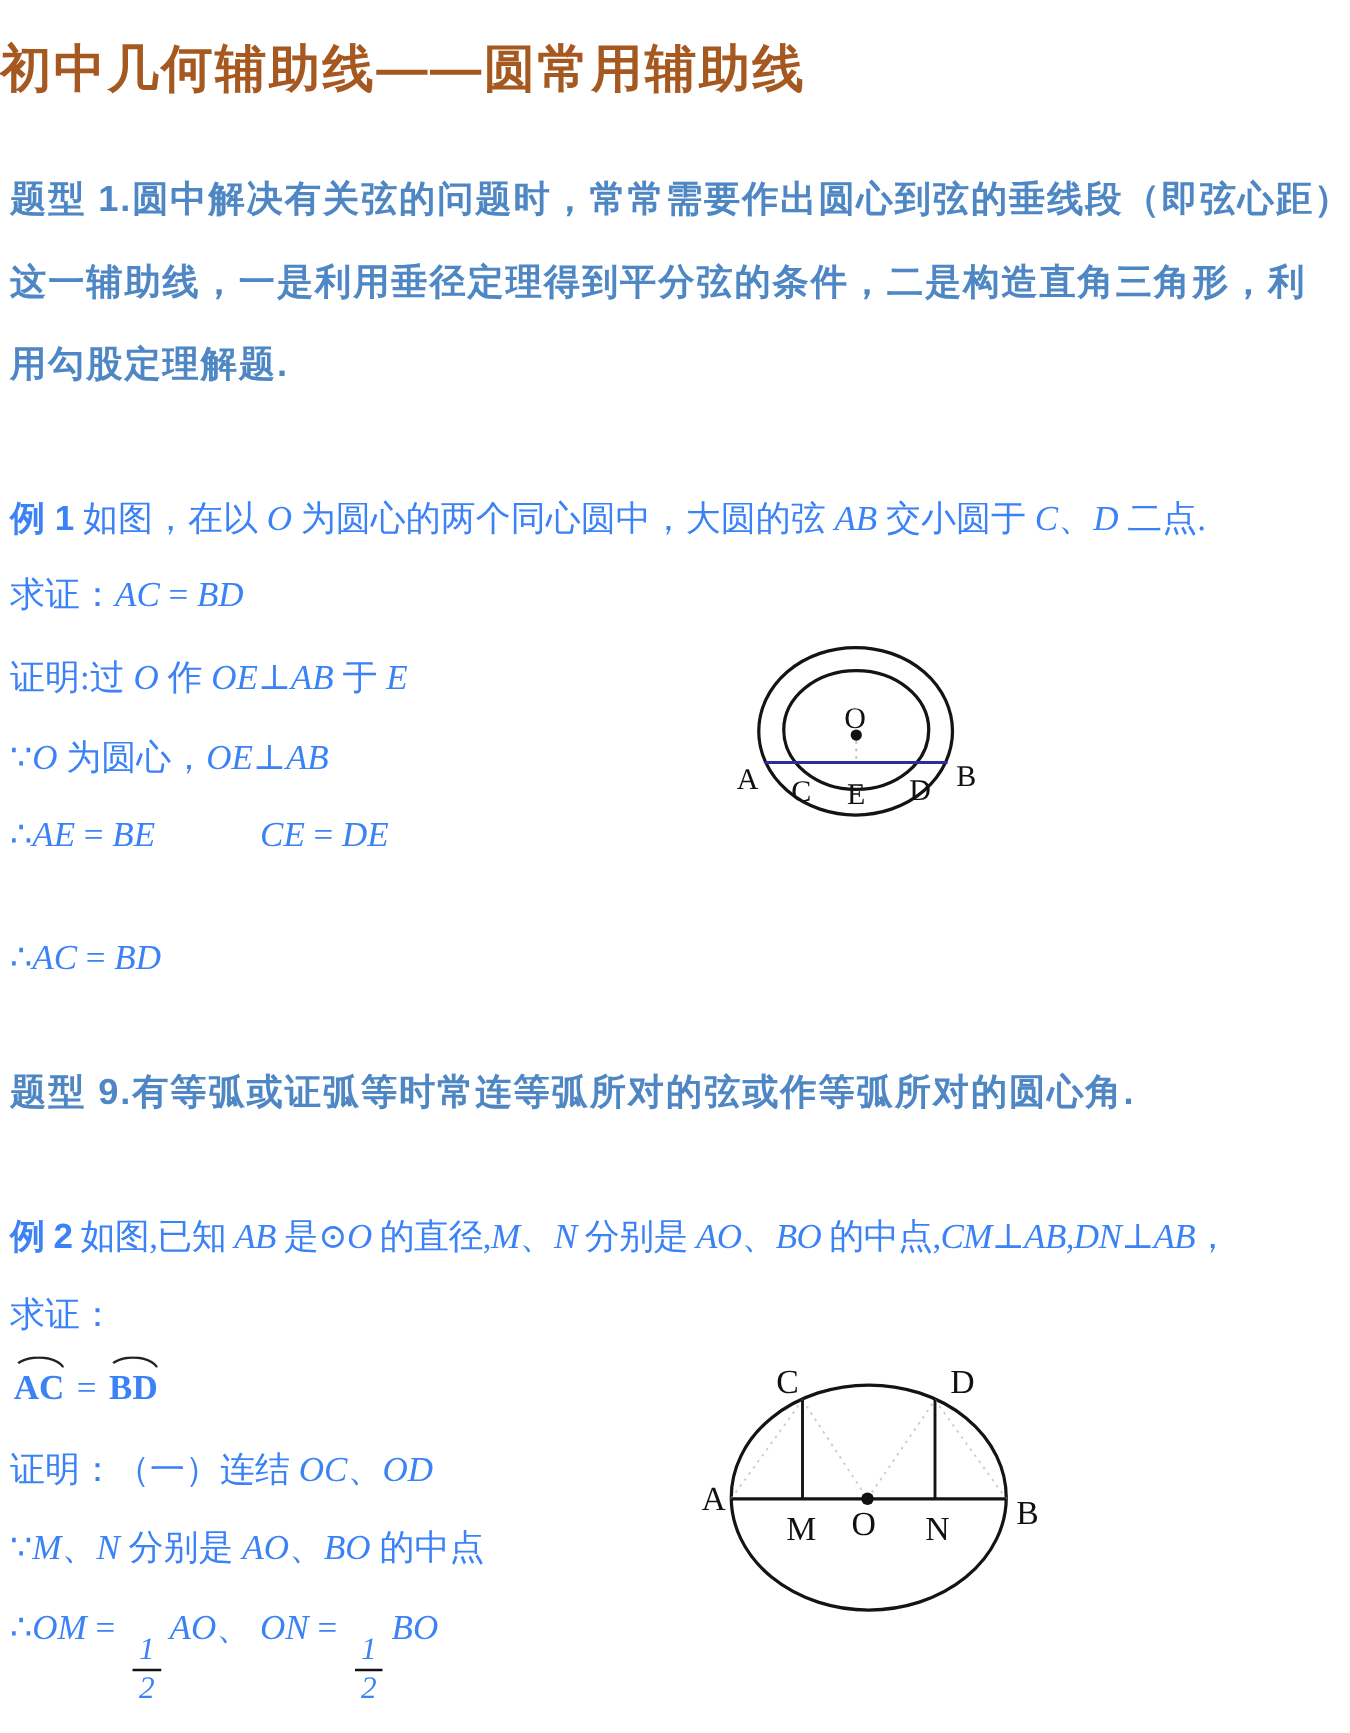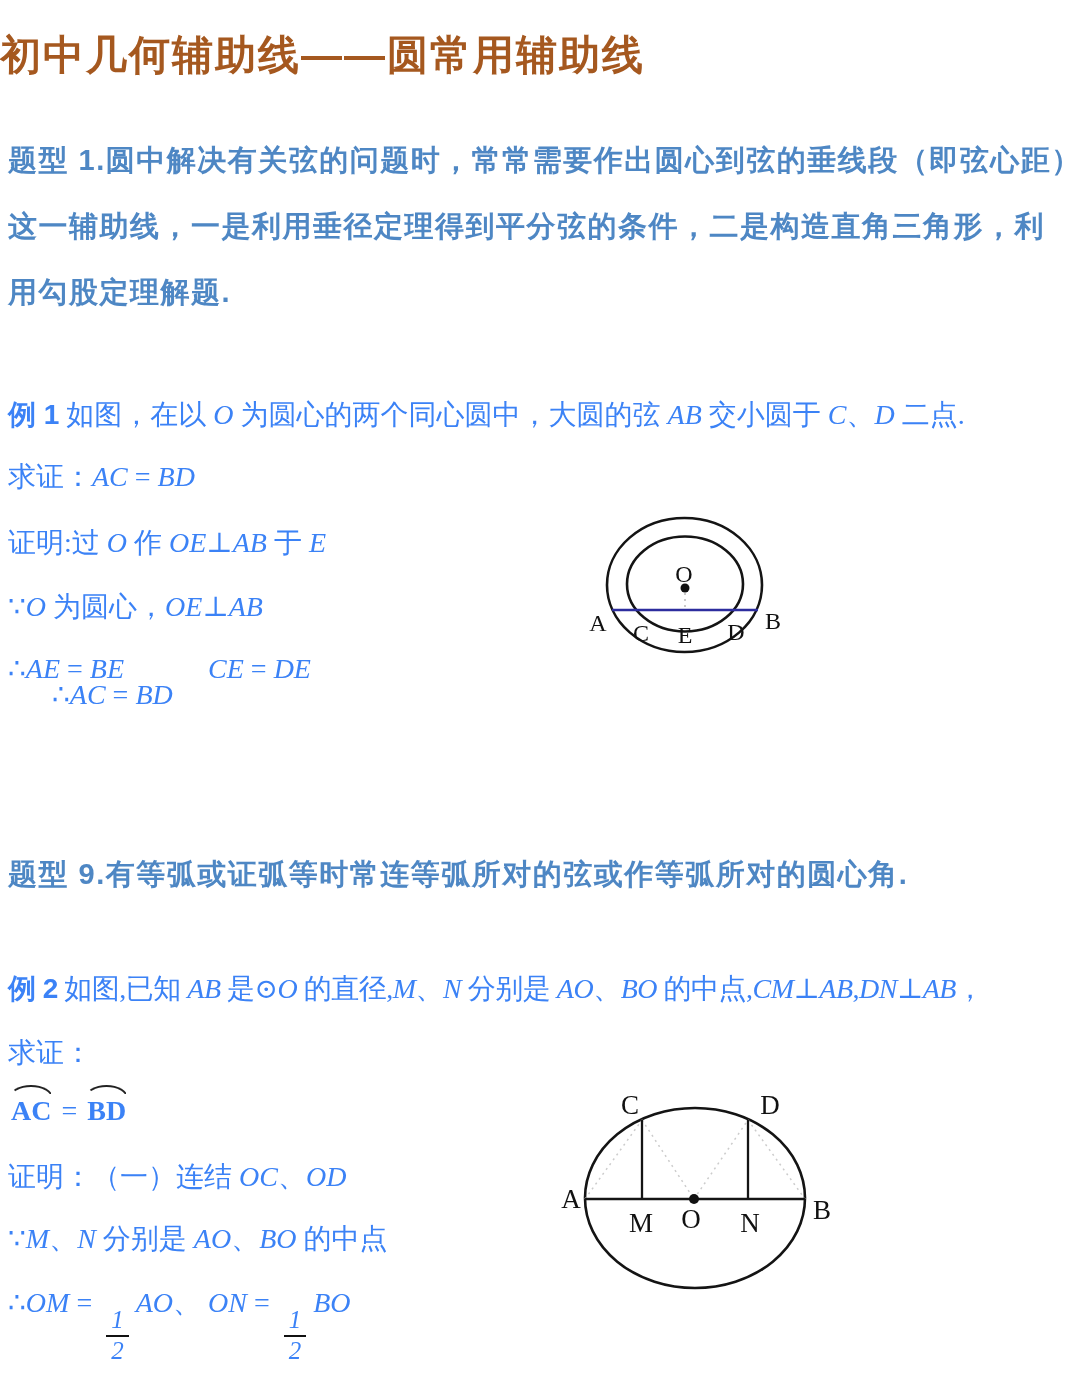--- a/index.html
+++ b/index.html
@@ -77,21 +77,21 @@
   <div class="abs body-line" style="top:396px;"><span class="bold">例 1</span><span> 如图，在以 </span><span class="math">O</span><span> 为圆心的两个同心圆中，大圆的弦 </span><span class="math">AB</span><span> 交小圆于 </span><span class="math">C</span><span>、</span><span class="math">D</span><span> 二点.</span></div>
 
   <div class="abs body-line" style="top:458px;"><span>求证：</span><span class="math">AC</span><span> = </span><span class="math">BD</span></div>
 
   <div class="abs body-line" style="top:524px;"><span>证明:过 </span><span class="math">O</span><span> 作 </span><span class="math">OE</span><span>⊥</span><span class="math">AB</span><span> 于 </span><span class="math">E</span></div>
 
   <div class="abs body-line" style="top:588px;"><span>∵</span><span class="math">O</span><span> 为圆心，</span><span class="math">OE</span><span>⊥</span><span class="math">AB</span></div>
 
   <div class="abs body-line" style="top:650px;"><span>∴</span><span class="math">AE</span><span> = </span><span class="math">BE</span><span>　　　</span><span class="math">CE</span><span> = </span><span class="math">DE</span></div>
 
-  <div class="abs body-line" style="top:676px;margin-left:44px;"><span>∴</span><span class="math">AC</span><span> = </span><span class="math">BD</span></div>
+  <div class="abs body-line" style="top:748px;"><span>∴</span><span class="math">AC</span><span> = </span><span class="math">BD</span></div>
 
   <svg style="position:absolute;left:565px;top:498px;" width="240" height="175" viewBox="0 0 240 175">
     <ellipse cx="119.5" cy="87" rx="77.5" ry="67" fill="none" stroke="#141414" stroke-width="2.6"></ellipse>
     <ellipse cx="120" cy="86" rx="58" ry="47.5" fill="none" stroke="#141414" stroke-width="2.6"></ellipse>
     <line x1="120" y1="95" x2="120" y2="111" stroke="#b9b9b9" stroke-width="1.5" stroke-dasharray="2 4"></line>
     <line x1="47" y1="112" x2="193" y2="112" stroke="var(--chord-color)" stroke-width="2.3"></line>
     <circle cx="120" cy="90" r="4.5" fill="#111"></circle>
     <text class="d1-label" x="119" y="84" text-anchor="middle">O</text>
     <text class="d1-label" x="33" y="133" text-anchor="middle">A</text>
     <text class="d1-label" x="76" y="143" text-anchor="middle">C</text>

